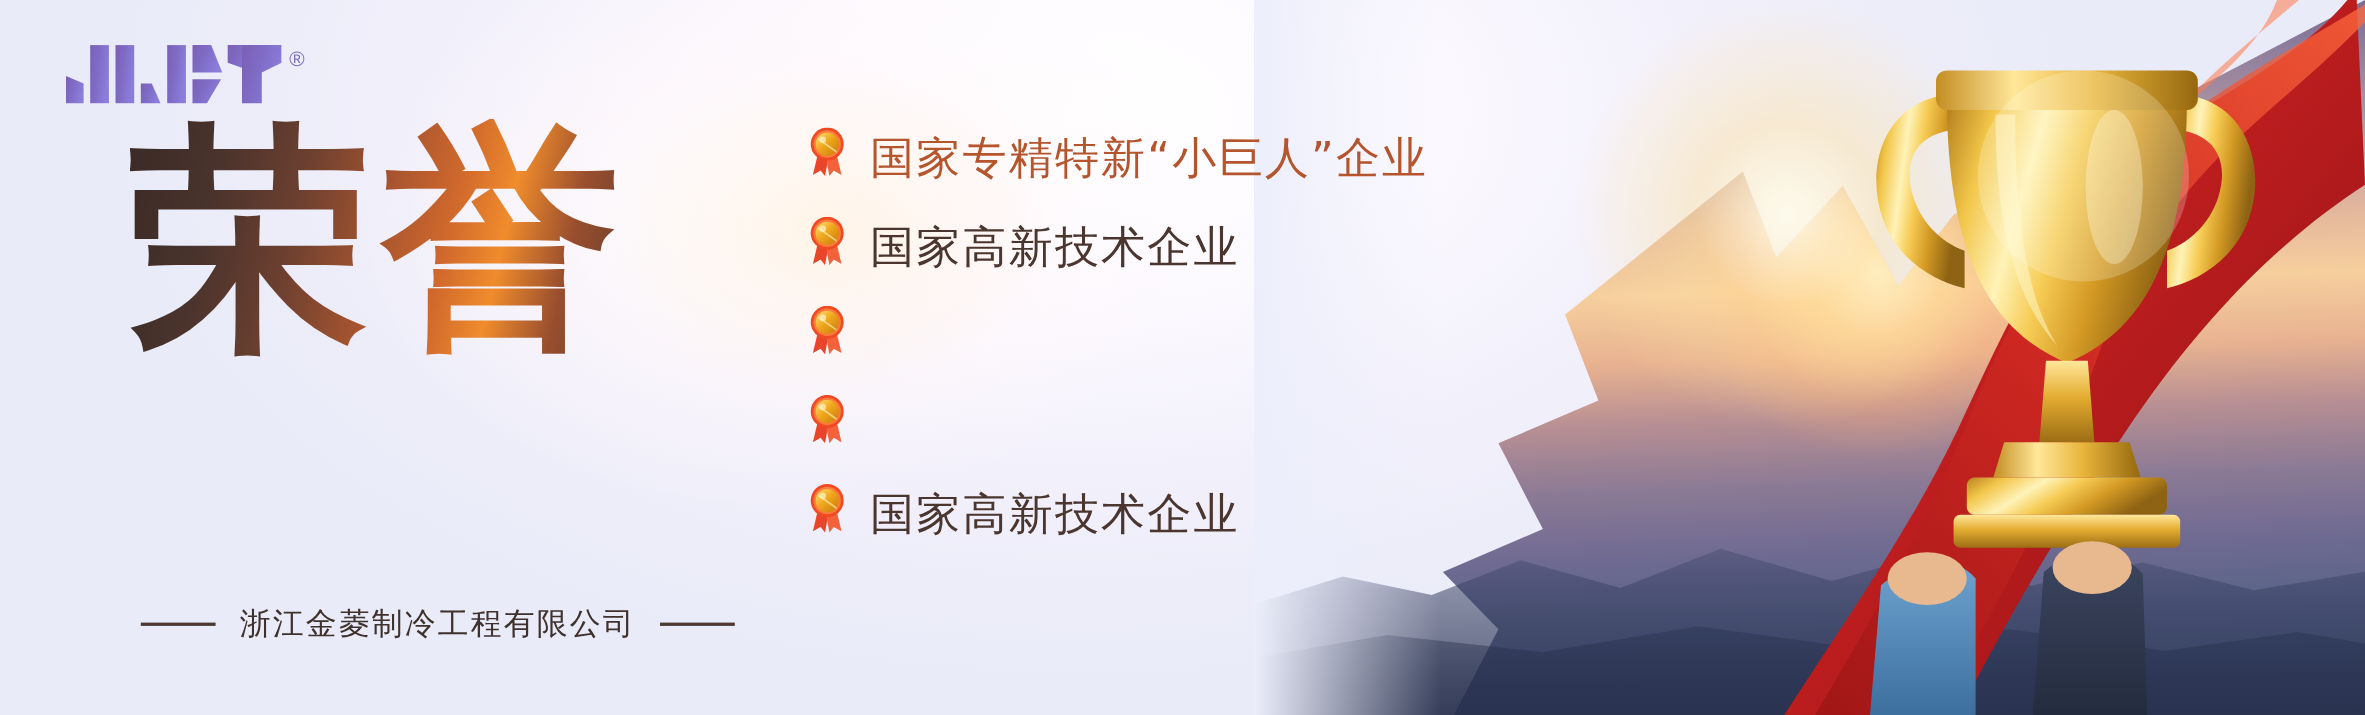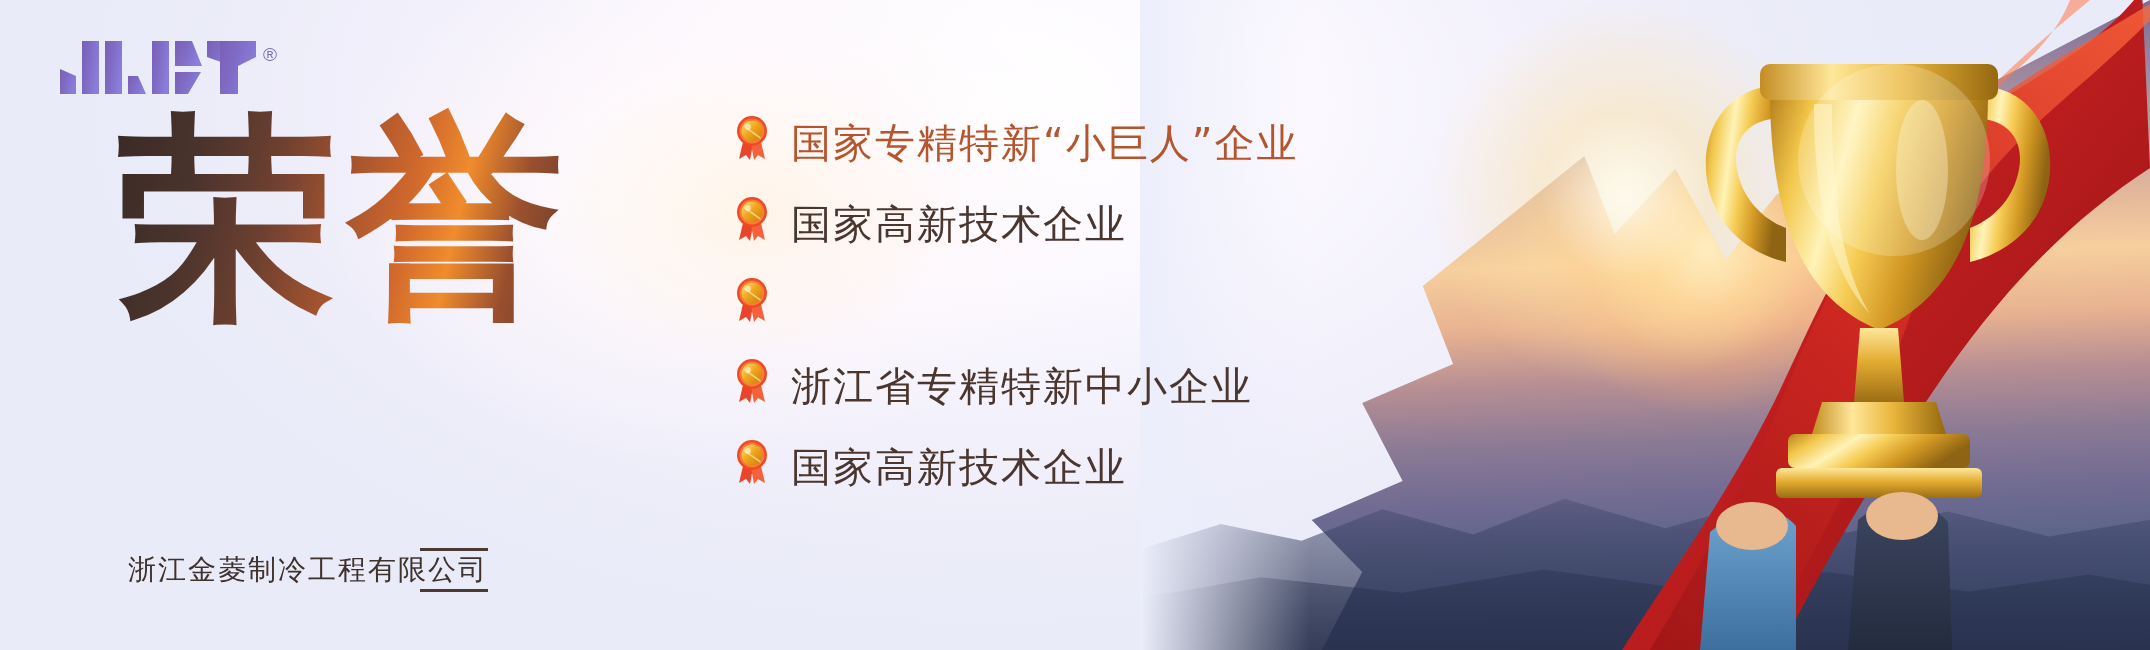--- a/index.html
+++ b/index.html
@@ -46,21 +46,21 @@
     font-weight:700;
     background:linear-gradient(103deg,#3a2a26 0%,#4a332c 18%,#6d4030 34%,#a9552f 50%,#d1692c 62%,#f08c2c 72%,#9a4f2e 84%,#5d3a2c 100%);
     -webkit-background-clip:text; background-clip:text;
     color:transparent; -webkit-text-fill-color:transparent;
     white-space:nowrap;
   }
 
   
   .caption-wrap {
     position:absolute; left:128px; top:548px;
-    display:flex; align-items:flex-end; flex-direction:column;
+    display:flex; align-items:center; gap:22px;
   }
   .cap-rule { width:68px; height:3px; background:#4a3a33; }
   .caption {
     font-size:28px; letter-spacing:2px; color:#3f312c;
     font-family:"DejaVu Sans","Liberation Sans",sans-serif;
     white-space:nowrap;
   }
 
   
   .honors { position:absolute; left:735px; top:116px; }
@@ -340,21 +340,20 @@
       <g fill="#f04a22">
         <circle cx="17" cy="15" r="15"></circle>
       </g>
       <g fill="#fb7a3c">
         <circle cx="17" cy="15" r="12.5"></circle>
       </g>
       <circle cx="17" cy="15" r="10.5" fill="url(#mg)"></circle>
       <path d="M8.5,9 L25.5,21 L25.5,23 L8.5,11 Z" fill="#fff3bd" opacity=".6"></path>
       <circle cx="13" cy="11" r="3" fill="#fff6cf" opacity=".65"></circle>
     </svg>
-    <span class="honor-text honor-dark">浙江省专精特新中小企业</span>
   </div>
 
   <div class="honor-row">
     <svg class="medal" viewBox="0 0 34 44">
       <defs>
         <linearGradient id="mg" x1="0" y1="0" x2="1" y2="1">
           <stop offset="0%" stop-color="#ffe27a"></stop>
           <stop offset="45%" stop-color="#f0a81e"></stop>
           <stop offset="100%" stop-color="#c97a08"></stop>
         </linearGradient>

